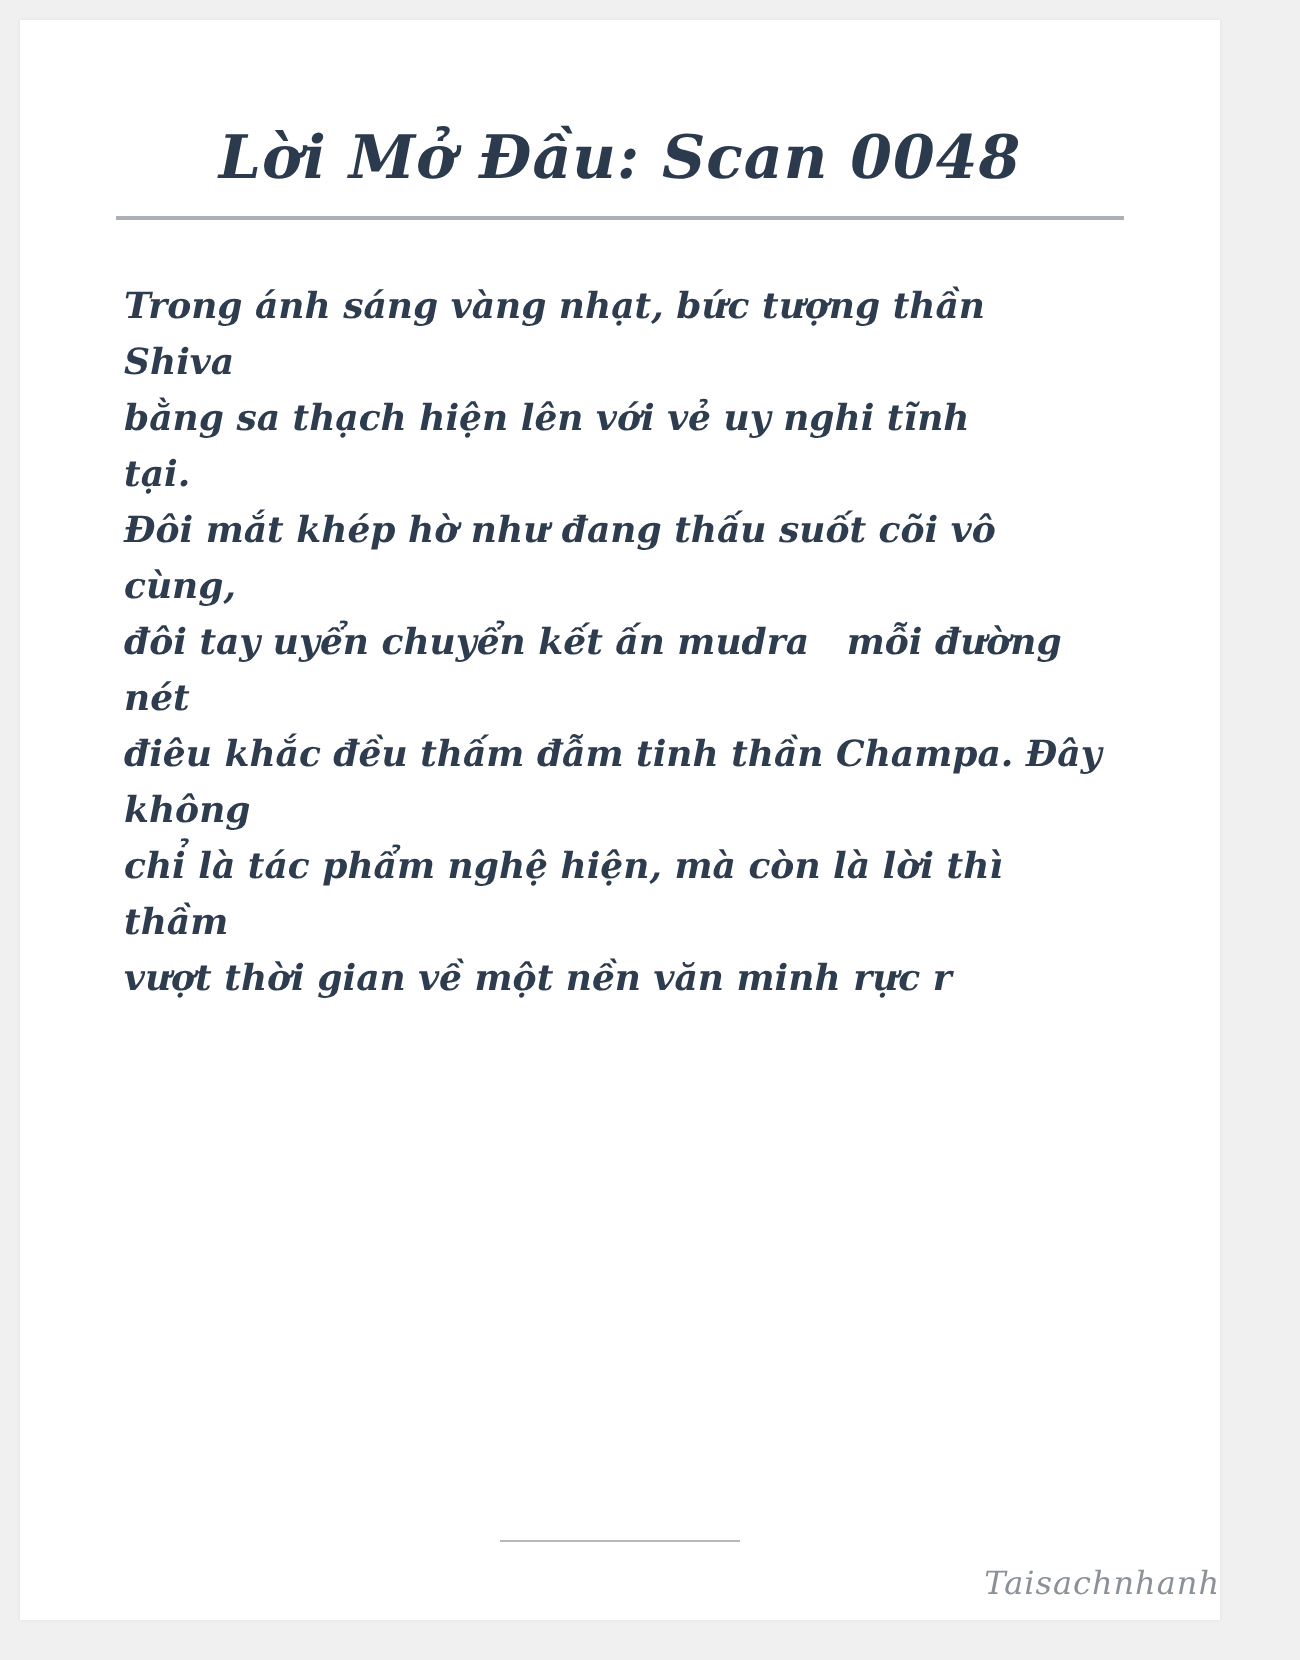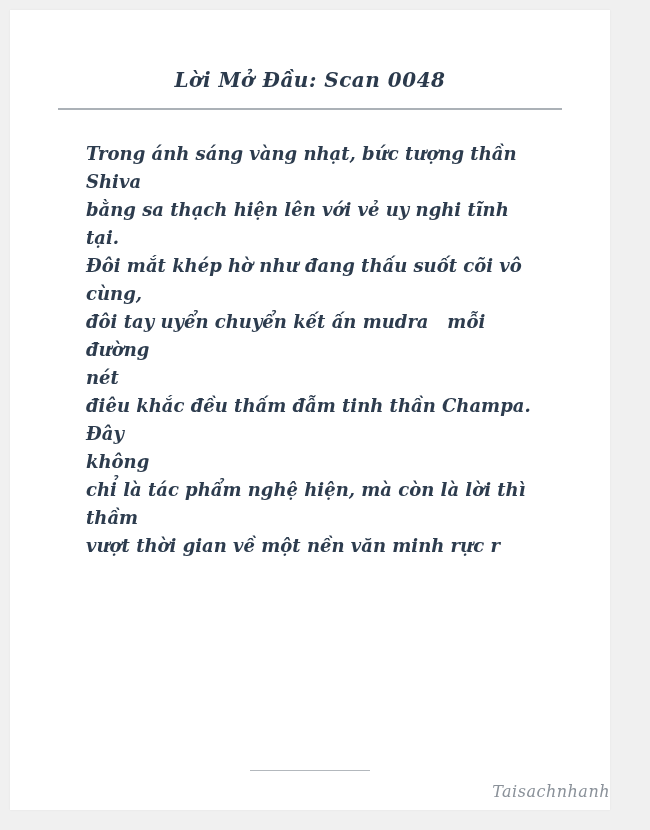--- a/index.html
+++ b/index.html
@@ -19,33 +19,33 @@
     left: 10px; top: 10px;
     width: 600px; height: 800px;
     background: #ffffff;
     box-shadow: 0 0 2px rgba(0,0,0,0.06);
   }
   .title {
     margin-top: 52px;
     text-align: center;
     font-style: italic;
     font-weight: 700;
-    font-size: 20px;
+    font-size: 30px;
     line-height: 36px;
     color: #2b3a4c;
     letter-spacing: 0.5px;
   }
   .title-rule {
     height: 2px;
     background: #abb1b7;
     margin: 10px 48px 0 48px;
   }
   .body-text {
     margin-top: 30px;
-    padding: 0 76px;
+    padding: 0 52px;
   }
   .body-line {
     font-style: italic;
     font-weight: 600;
     font-size: 18px;
     line-height: 28px;
     color: #2d3c4e;
     white-space: pre-wrap;
   }
   .footer {

